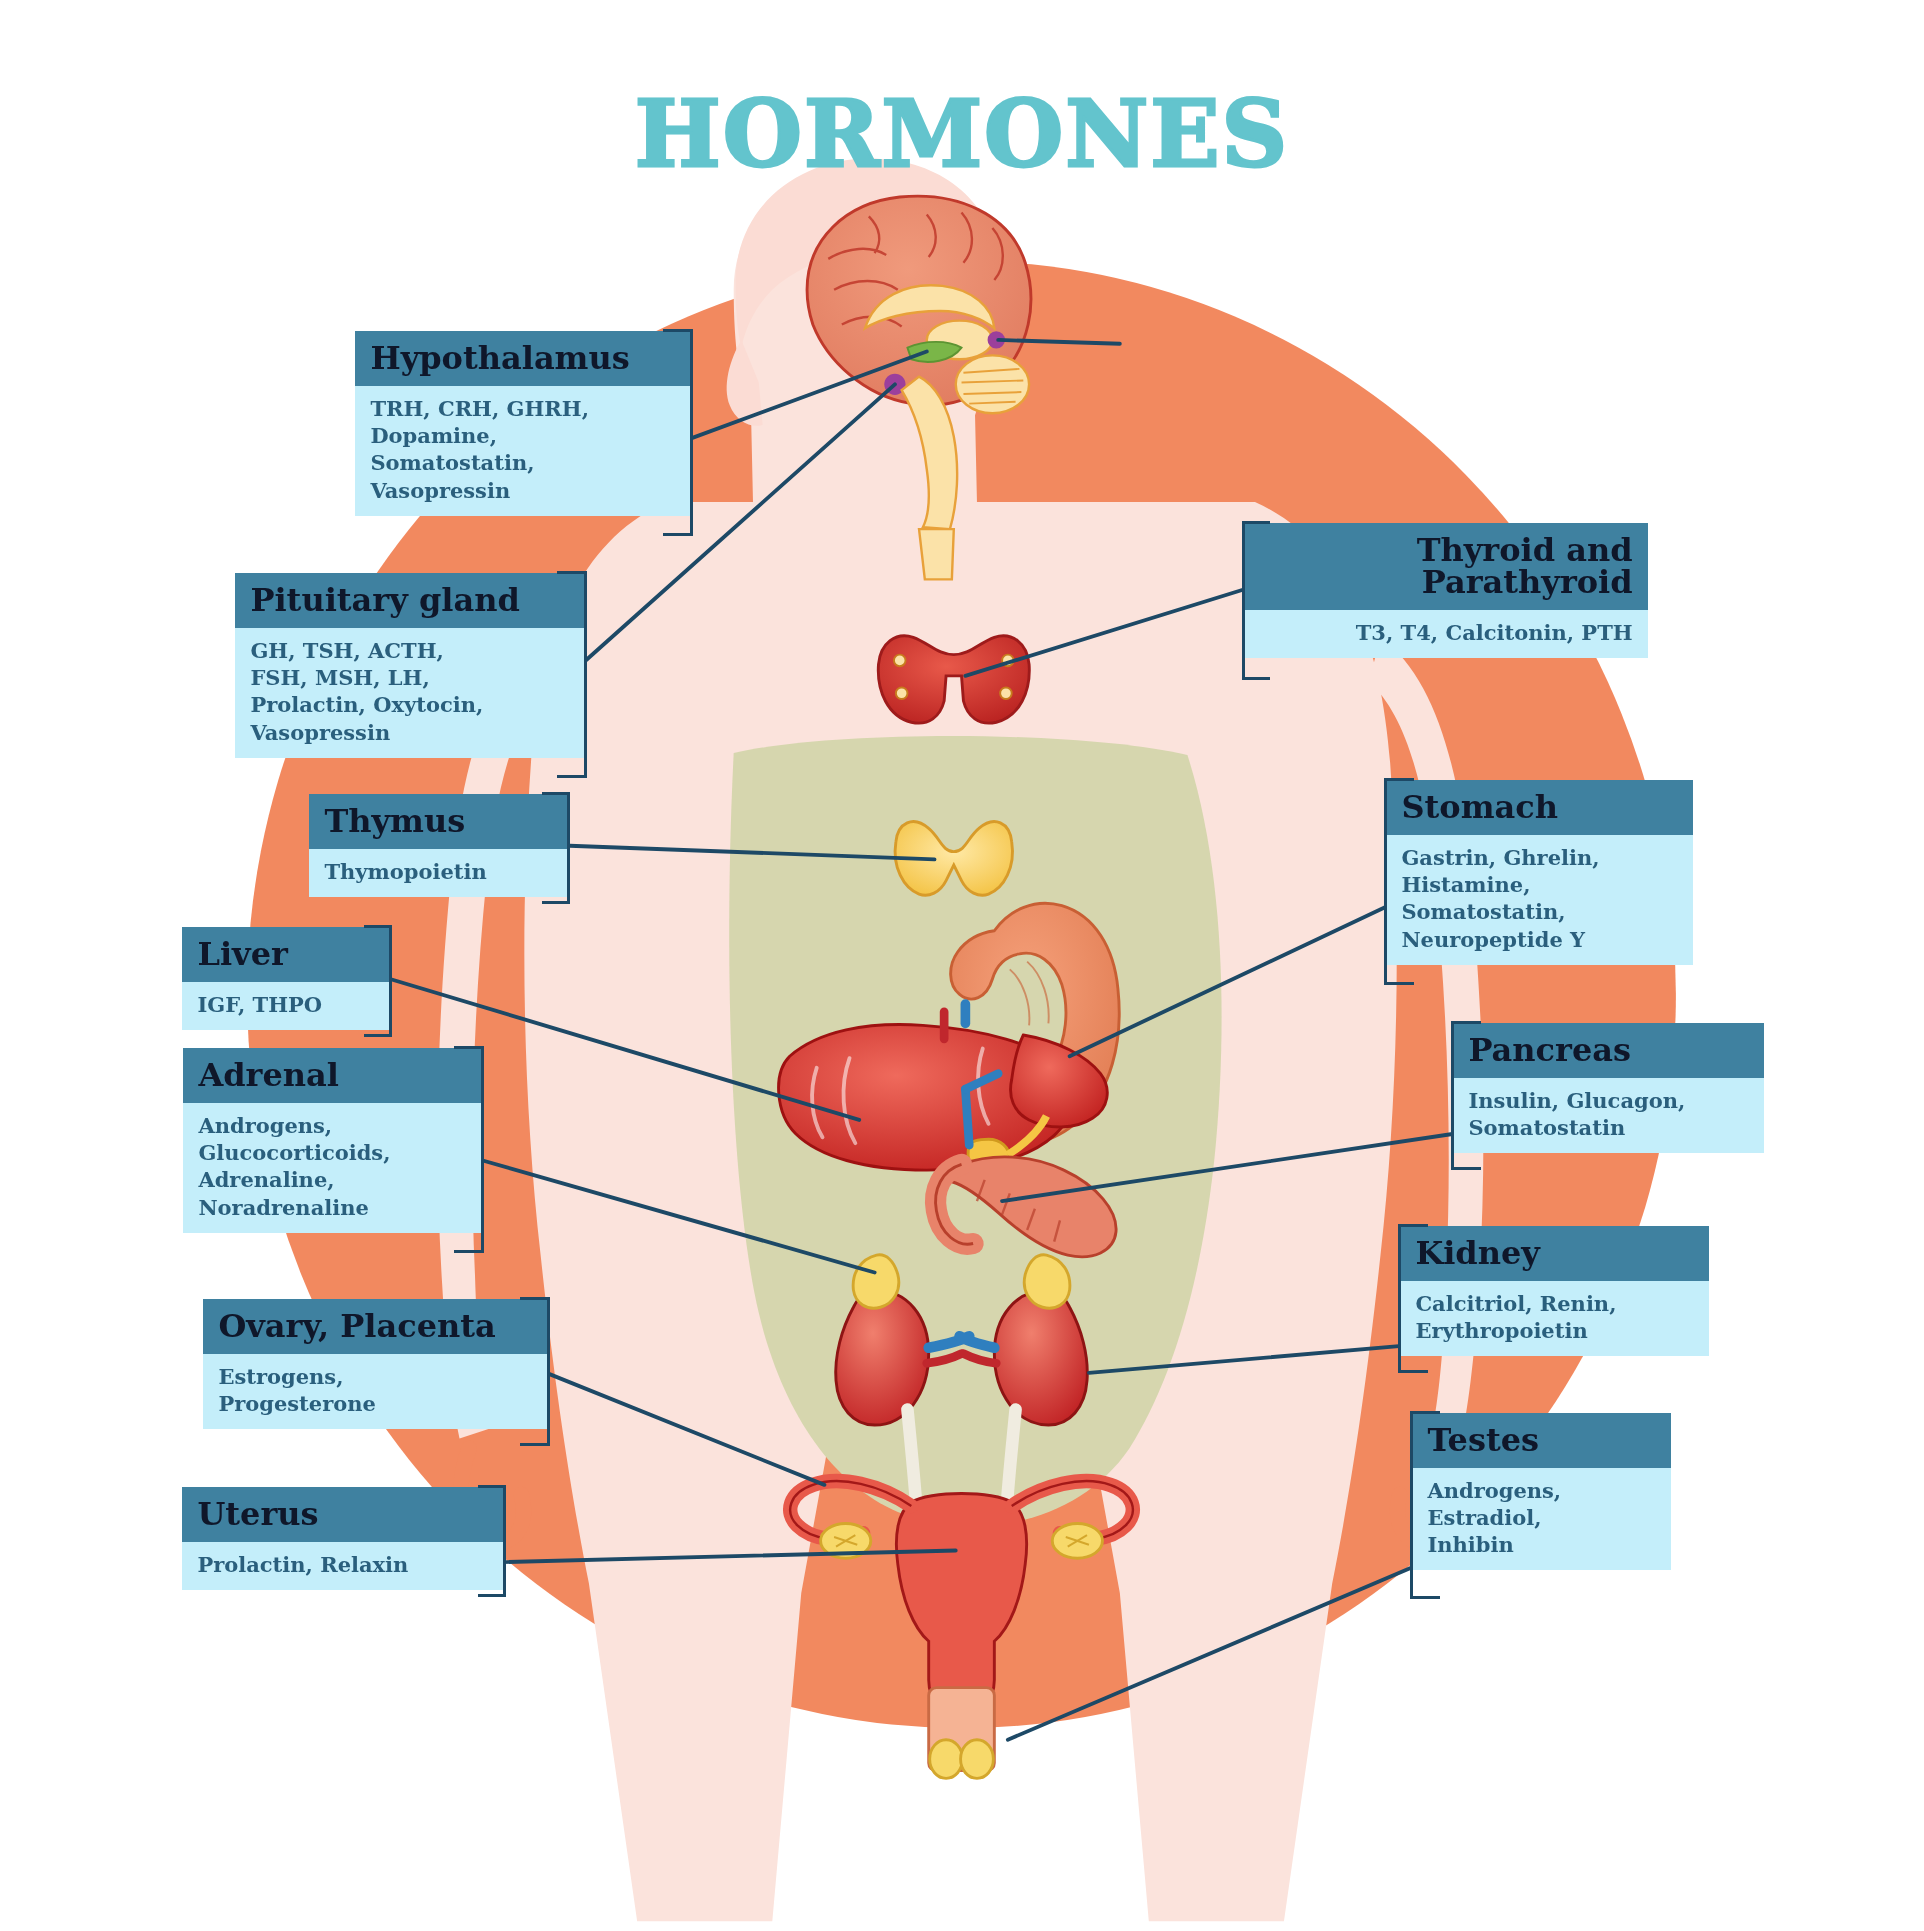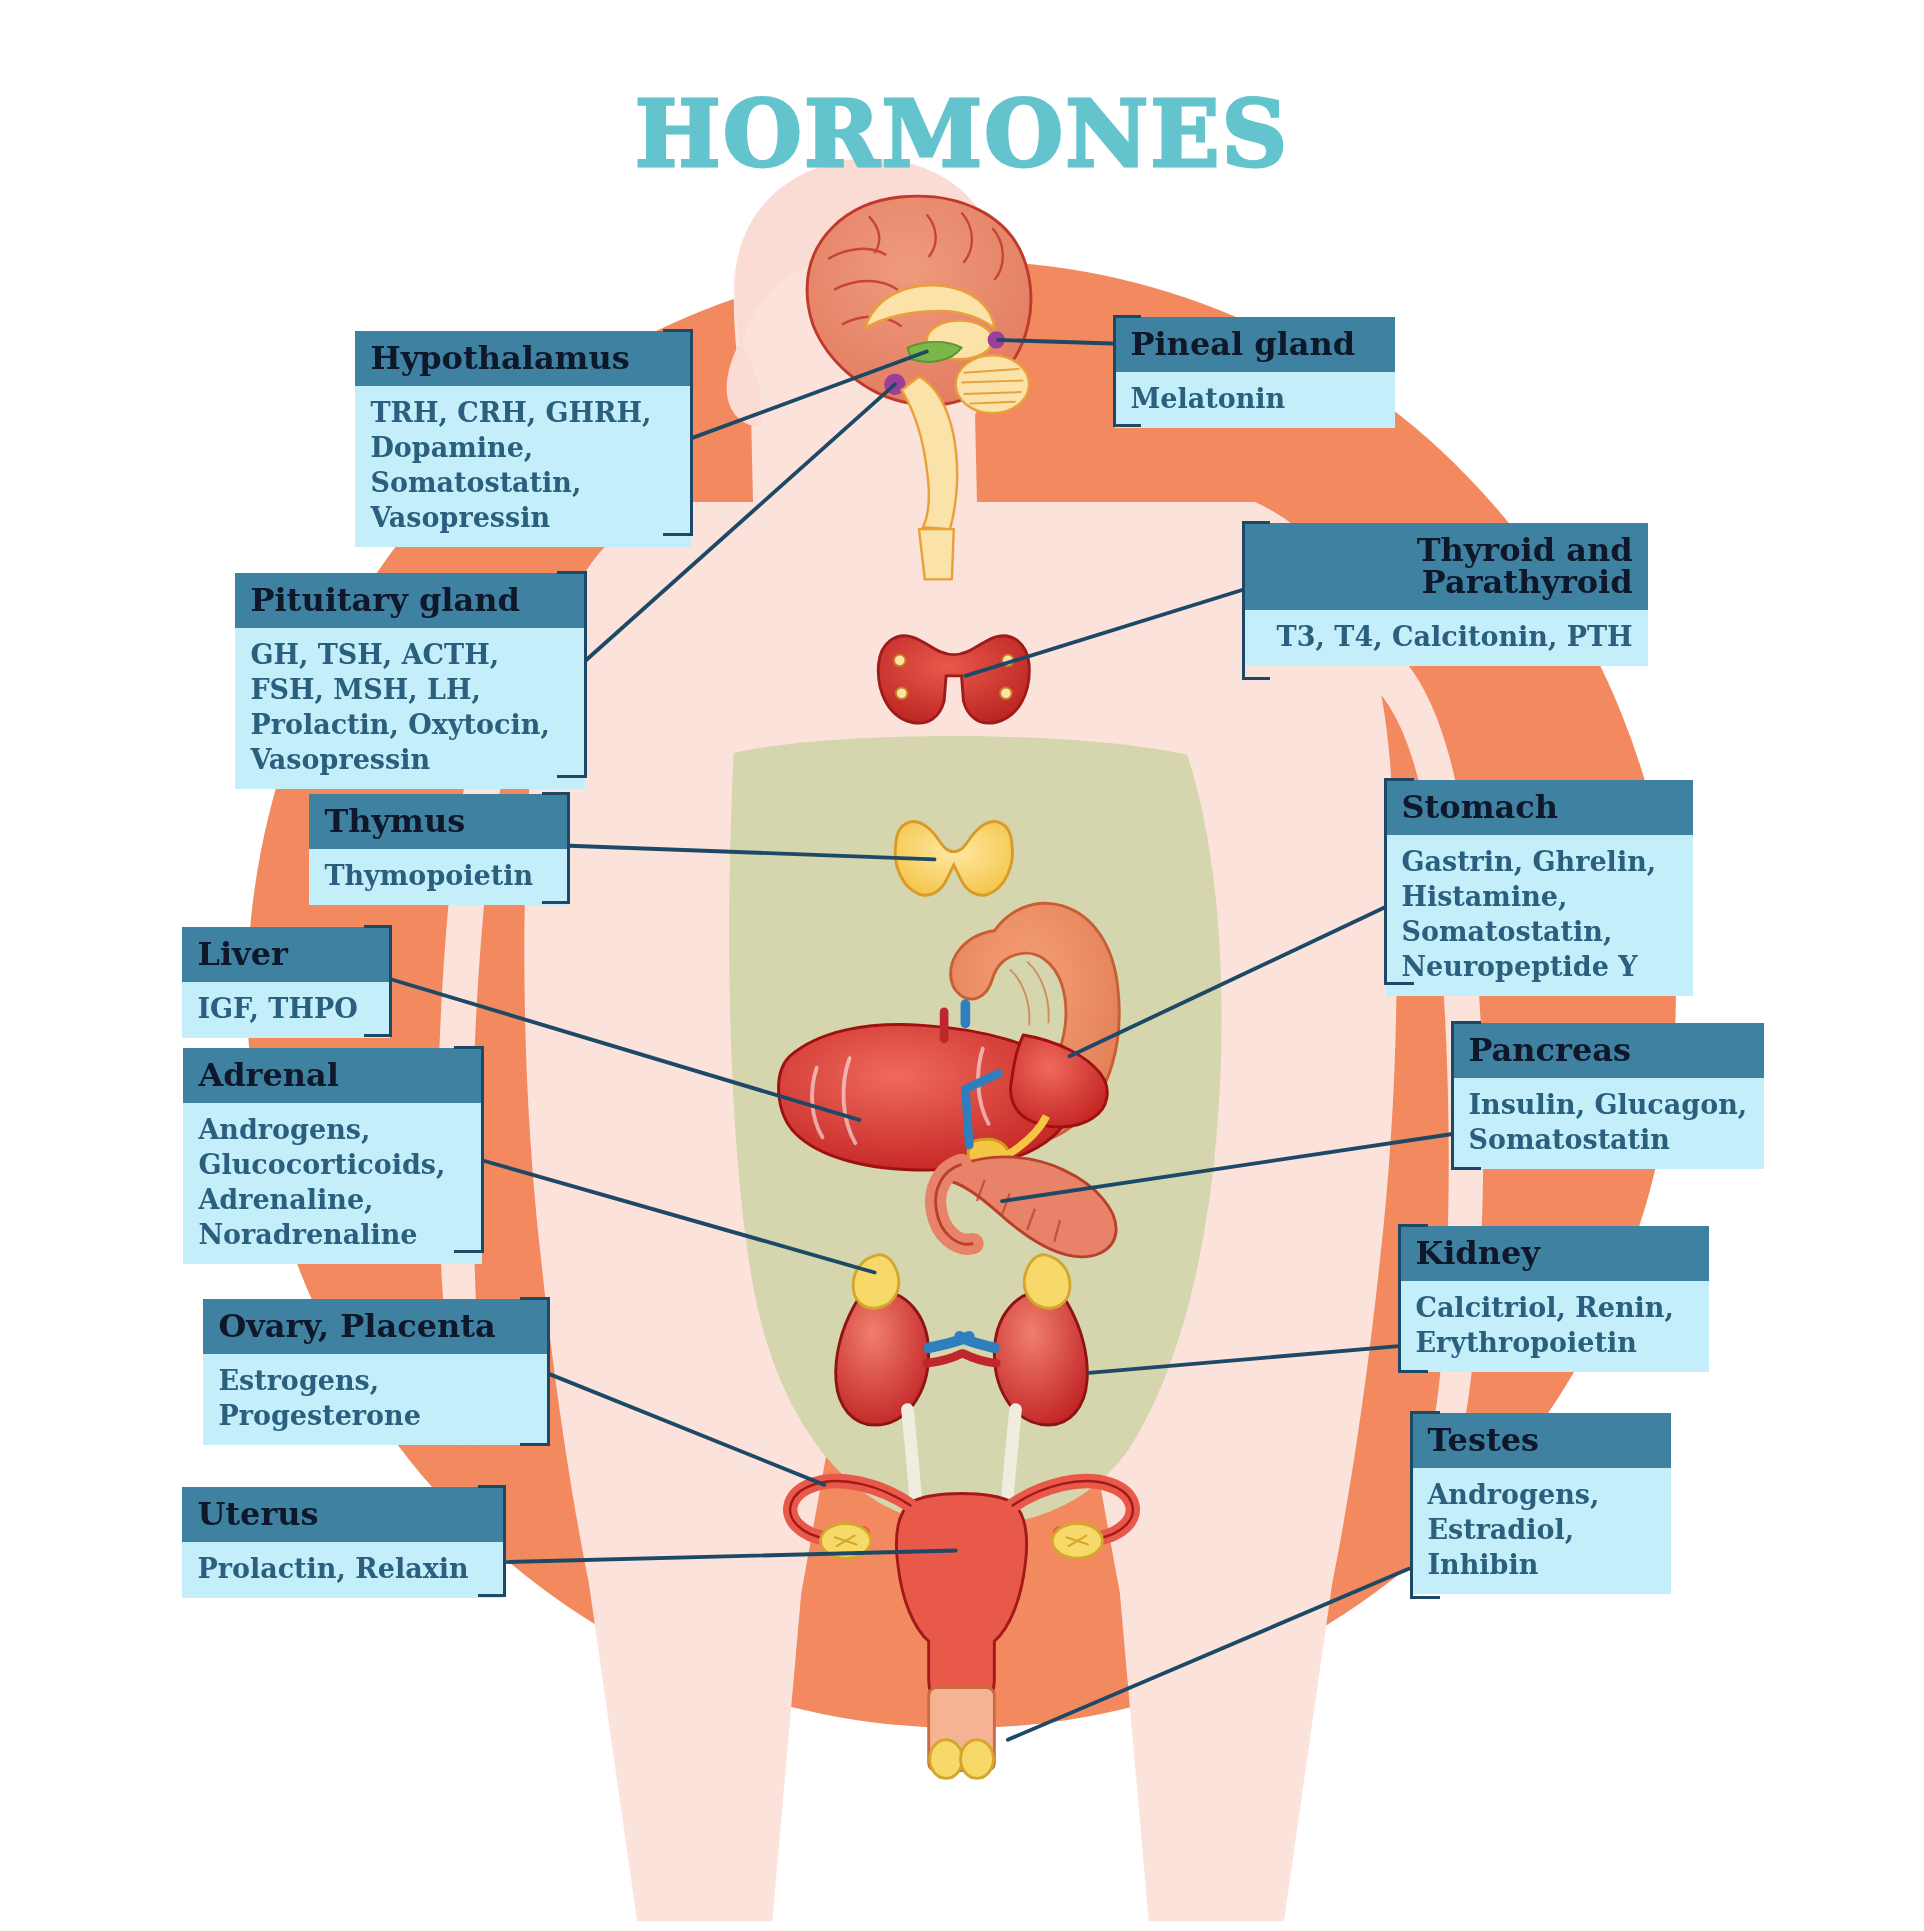--- a/index.html
+++ b/index.html
@@ -24,21 +24,21 @@
   
   .callout{position:absolute;box-sizing:border-box;}
   .callout .hdr{
     background:#3f81a0;color:#0f172a;
     font-weight:700;font-size:32px;line-height:1.0;
     padding:10.6px 15.4px 12.6px 15.4px;
     white-space:pre-line;
   }
   .callout .body{
     background:#c4eefa;color:#2a5f7d;
-    font-weight:700;font-size:27px;line-height:1.30;
+    font-weight:700;font-size:21px;line-height:1.30;
     padding:8.7px 15.4px 11.6px 15.4px;
     white-space:pre-line;
   }
   
   .brk{position:absolute;border:3.9px solid #1d4966;}
   .brk.right{border-left:none;}
   .brk.left{border-right:none;}
 </style>
 </head>
 <body>
@@ -374,25 +374,20 @@
 Progesterone</div>
     <div class="brk right" style="right:-1.9px;top:-1.9px;width:27px;height:143px;"></div>
   </div>
 
   <div class="callout" style="left:182px;top:1487px;width:322px;">
     <div class="hdr">Uterus</div>
     <div class="body">Prolactin, Relaxin</div>
     <div class="brk right" style="right:-1.9px;top:-1.9px;width:25px;height:106px;"></div>
   </div>
 
-  <div class="callout" style="left:1115px;top:317px;width:280px;">
-    <div class="hdr">Pineal gland</div>
-    <div class="body">Melatonin</div>
-    <div class="brk left" style="left:-1.9px;top:-1.9px;width:25px;height:106px;"></div>
-  </div>
 
   <div class="callout" style="left:1244px;top:523px;width:404px;text-align:right;">
     <div class="hdr">Thyroid and
 Parathyroid</div>
     <div class="body">T3, T4, Calcitonin, PTH</div>
     <div class="brk left" style="left:-1.9px;top:-1.9px;width:25px;height:153px;"></div>
   </div>
 
   <div class="callout" style="left:1386px;top:780px;width:307px;">
     <div class="hdr">Stomach</div>

